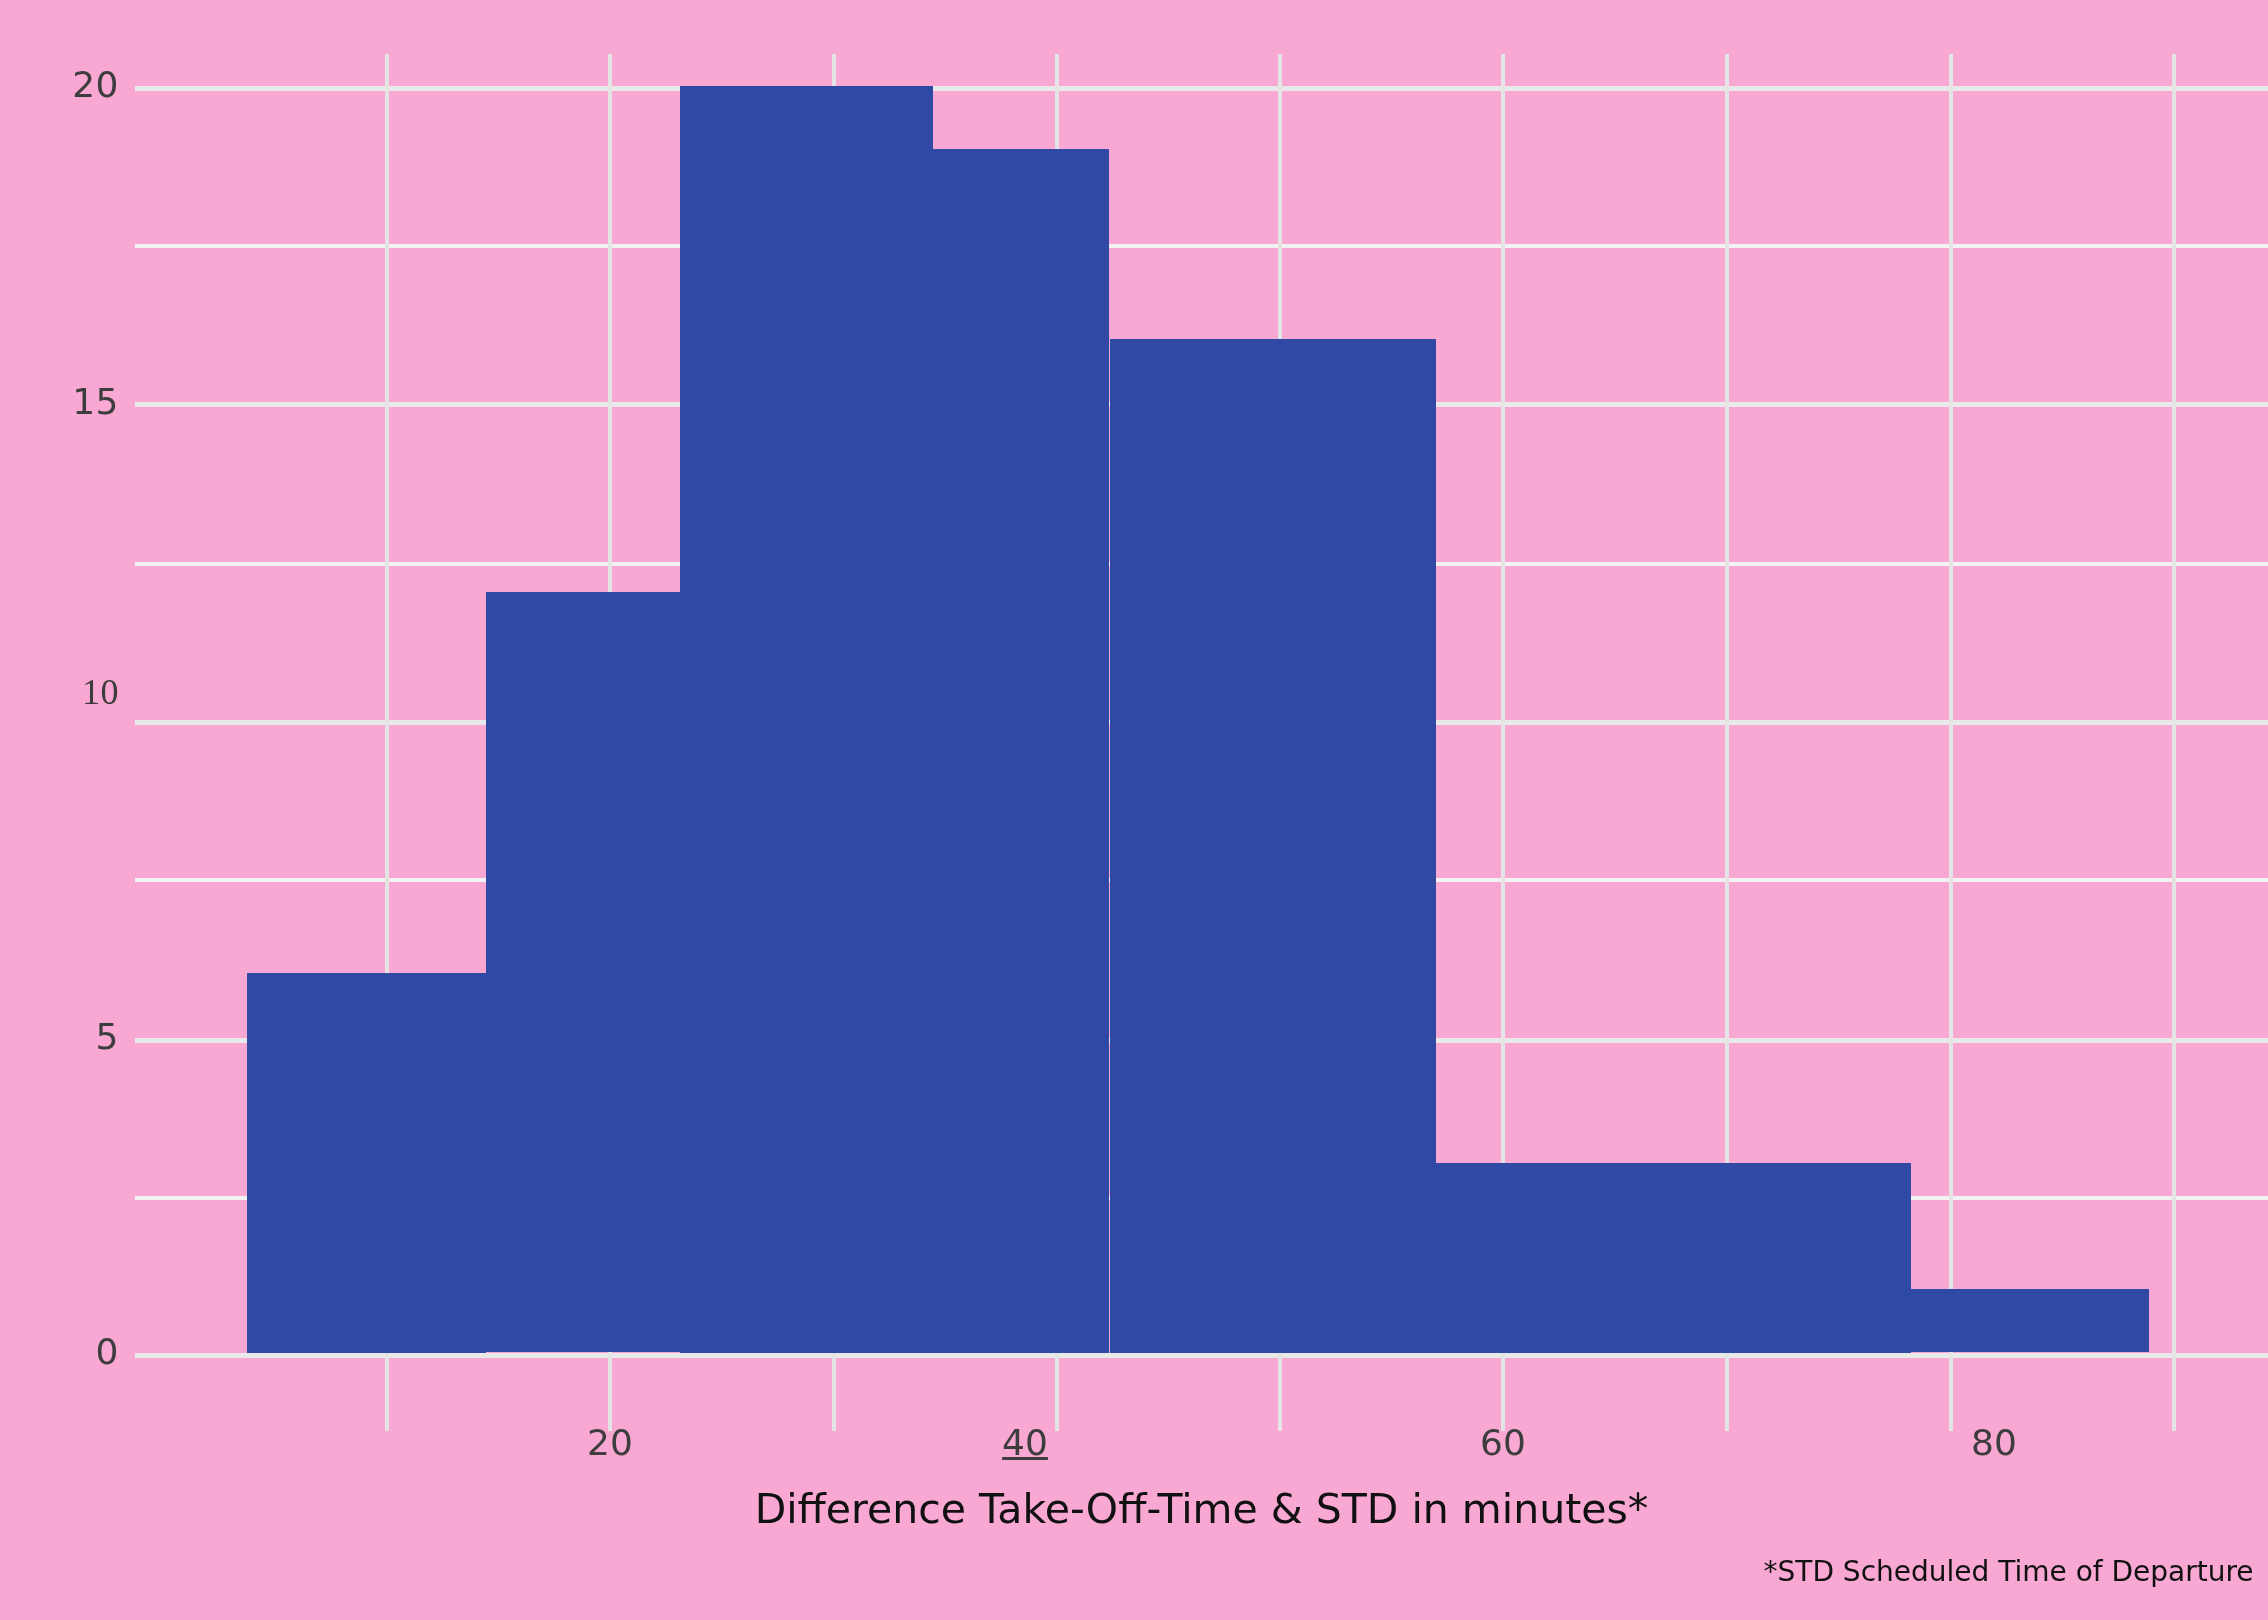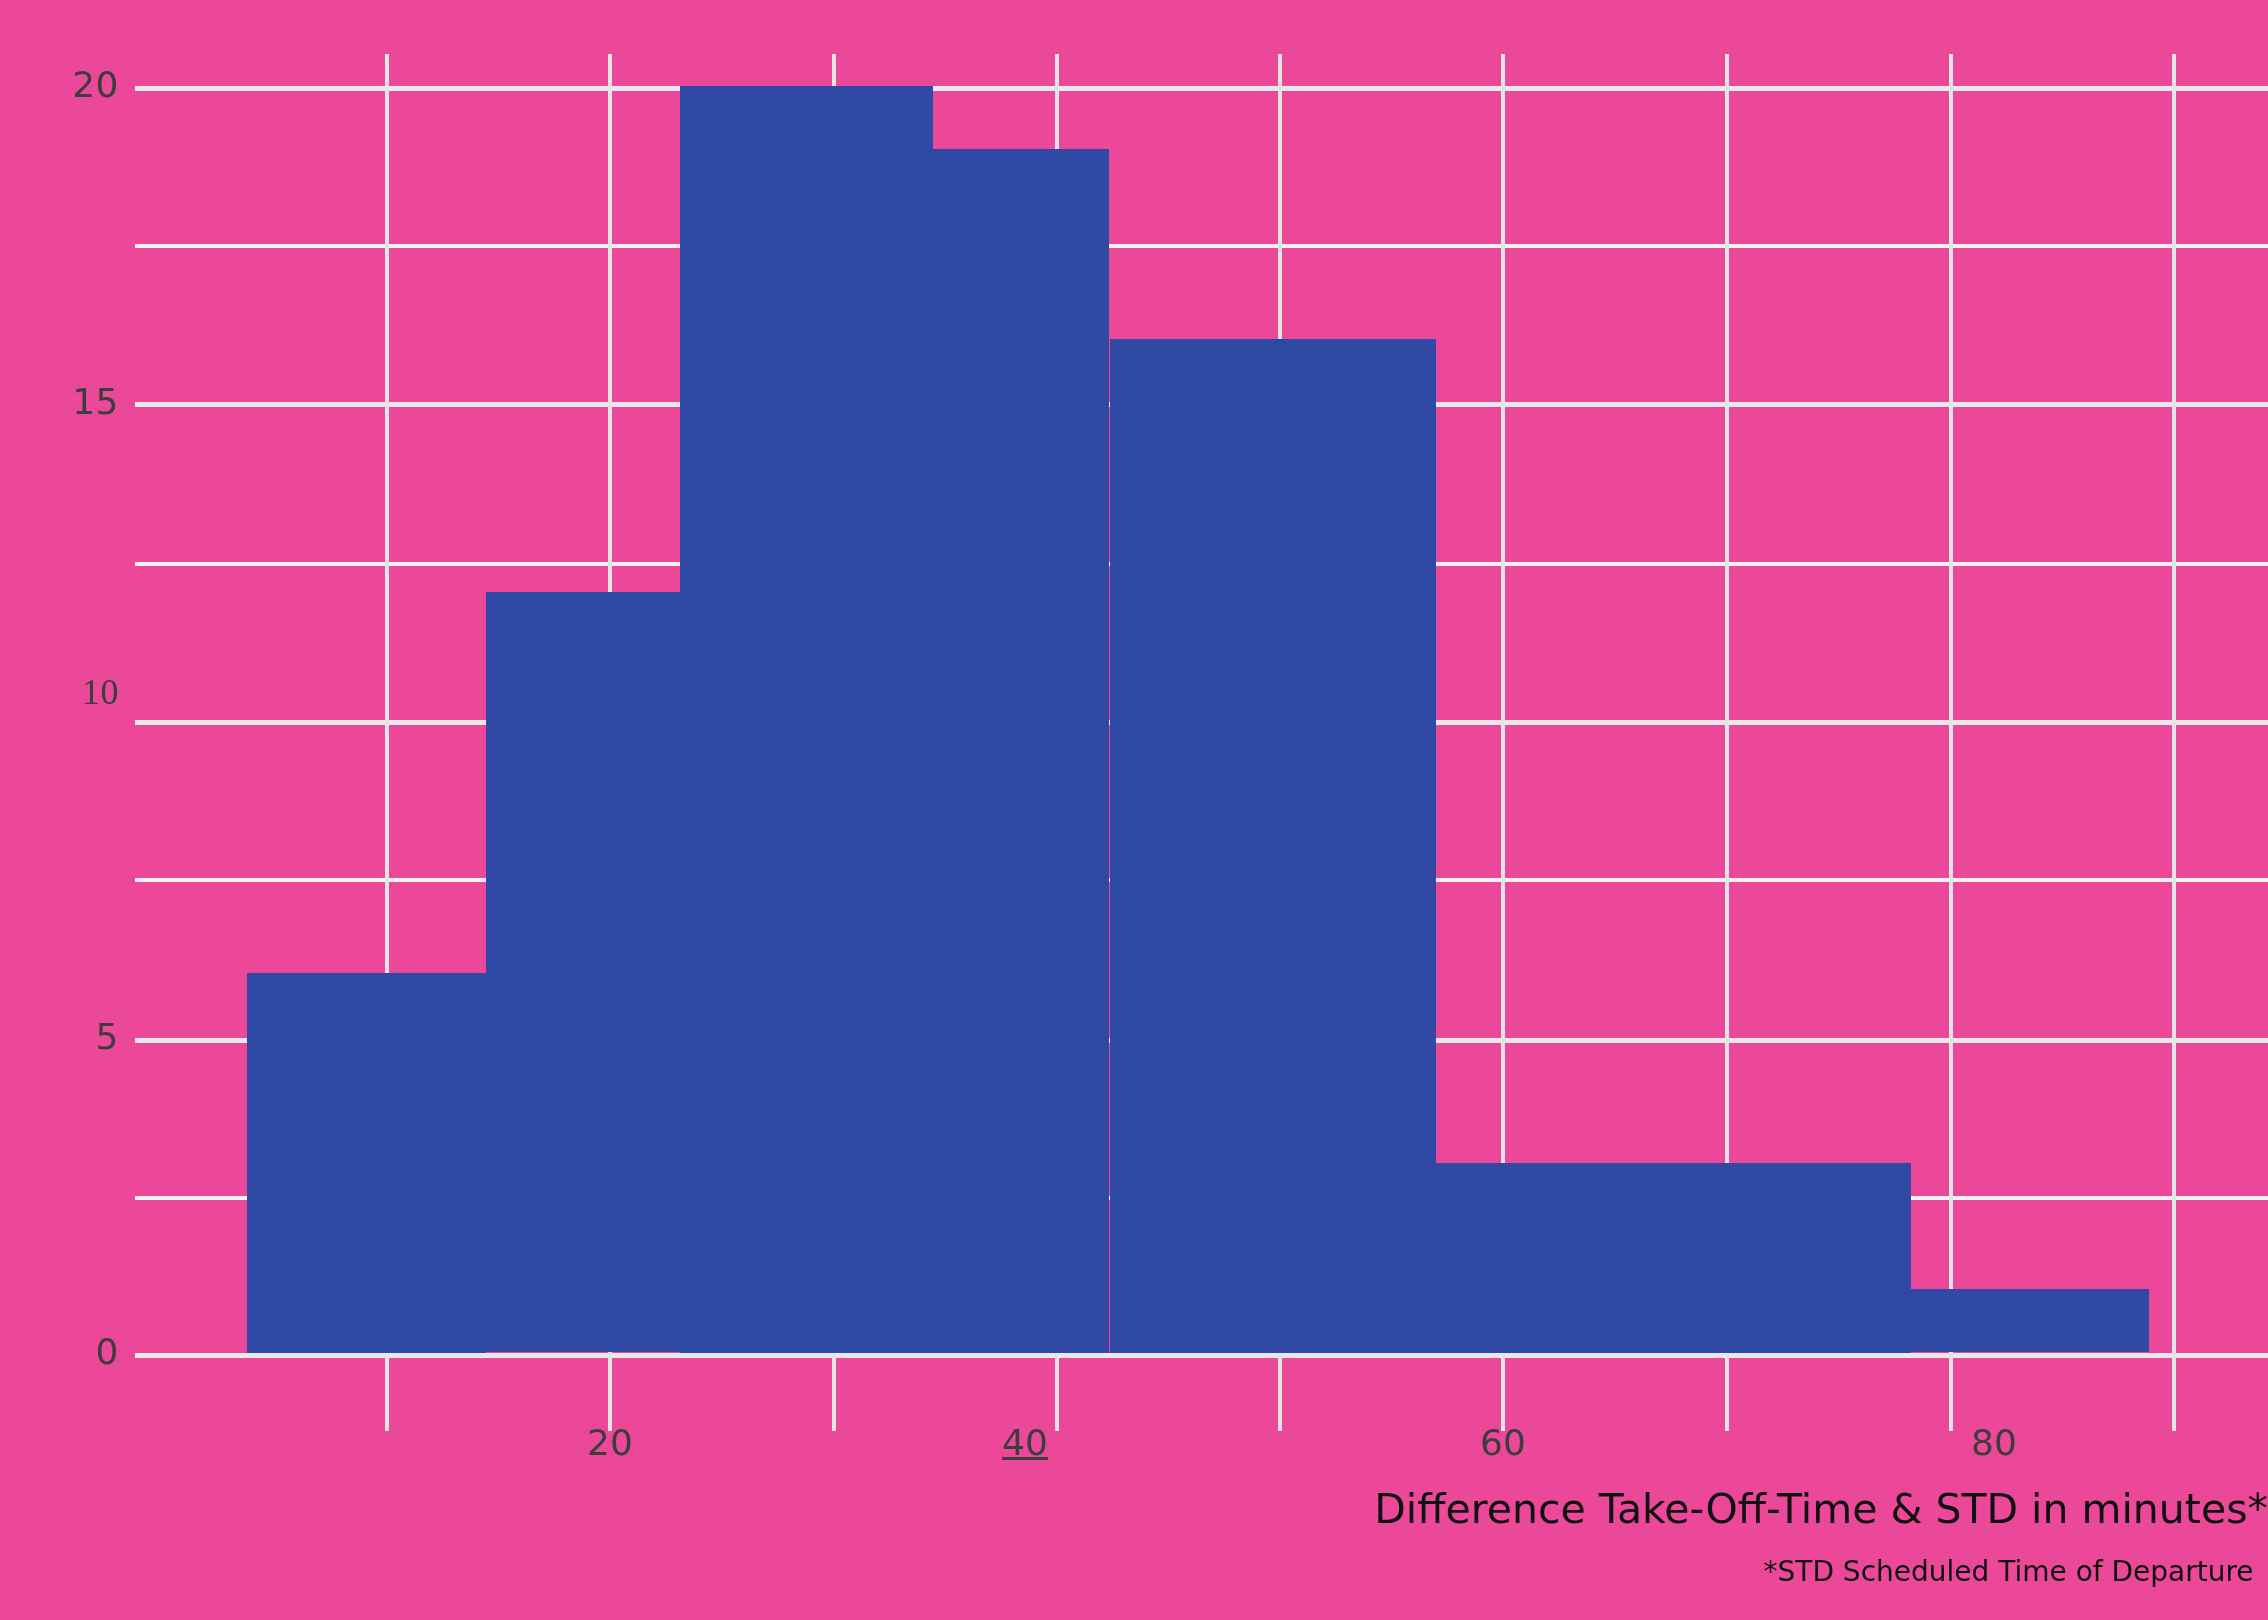--- a/index.html
+++ b/index.html
@@ -9,21 +9,21 @@
     background: #ffffff;
   }
   body {
     font-family: "DejaVu Sans", "Liberation Sans", sans-serif;
     color: #222222;
   }
   #page {
     position: relative;
     width: 2268px;
     height: 1620px;
-    background: #ec4899;
+    background: #f9a8d4;
     overflow: hidden;
   }
 
   
   
   #plot-area {
     position: absolute;
     left: 0;
     top: 0;
     width: 2268px;
@@ -86,21 +86,21 @@
     justify-content: center;
     font-size: 41px;
     color: #111111;
   }
 
   #xlabel {
     position: absolute;
     left: 135px;
     width: 2133px;
     top: 1485px;
-    text-align: right;
+    text-align: center;
     font-size: 41px;
     color: #111111;
   }
 
   #footnote {
     position: absolute;
     right: 14.4px;
     top: 1555px;
     text-align: right;
     font-size: 28px;

